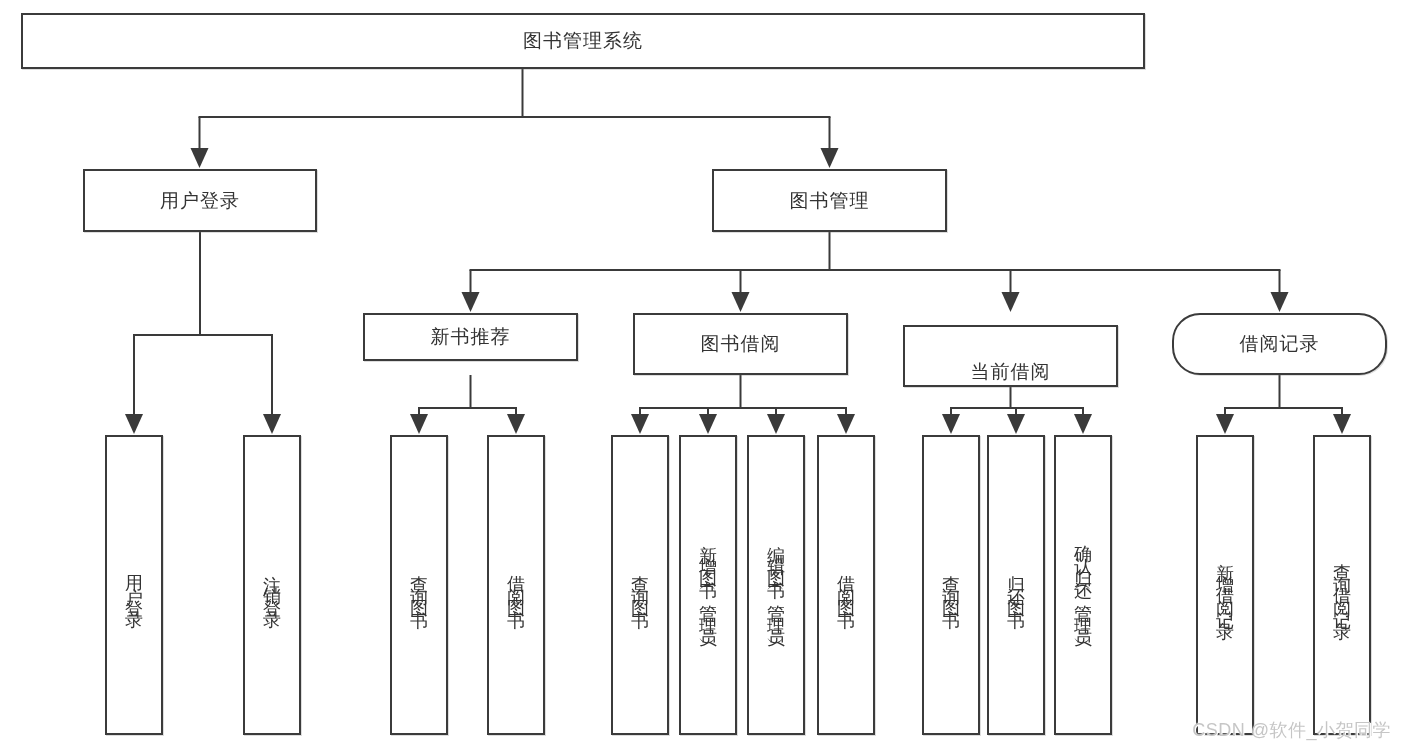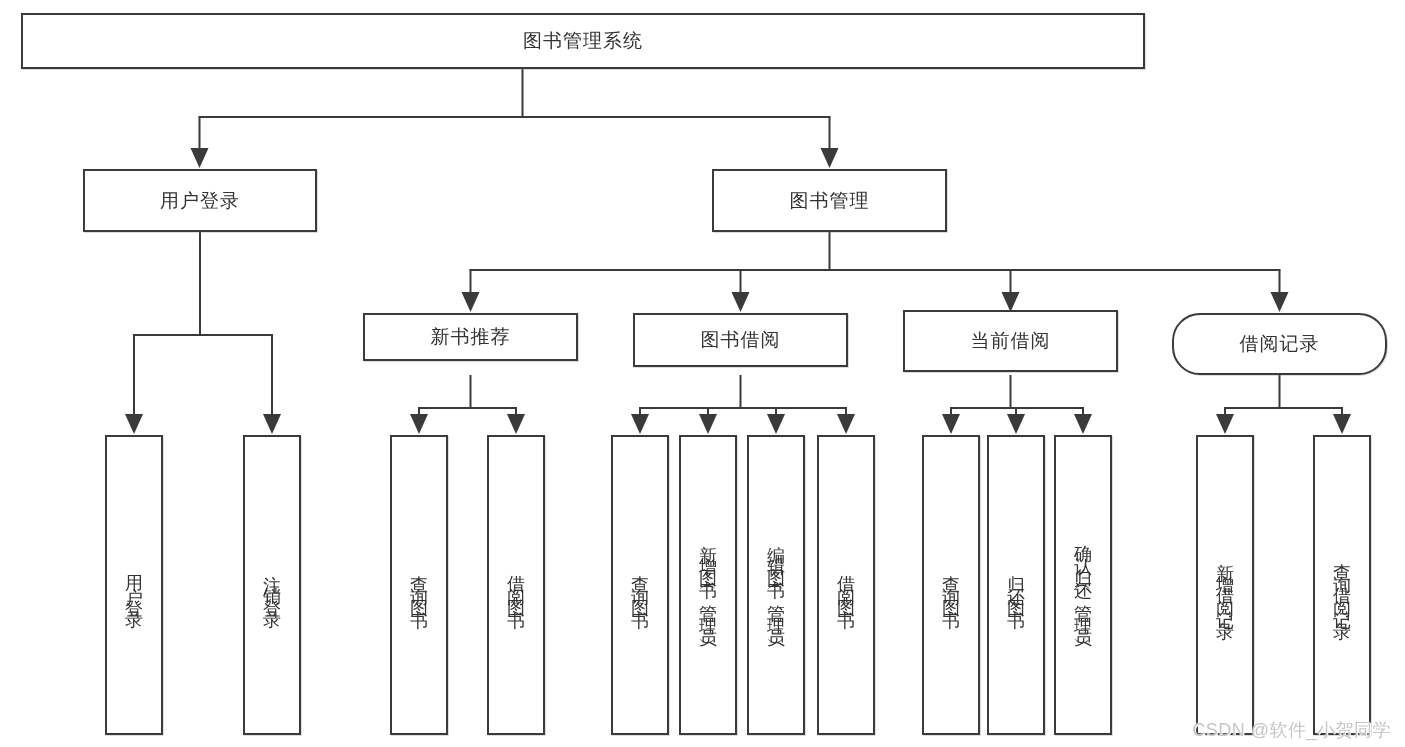--- a/index.html
+++ b/index.html
@@ -138,24 +138,24 @@
   <div class="box" style="left:83px; top:169px; width:234px; height:63px;">
     <span class="hlabel">用户登录</span>
   </div>
   <div class="box" style="left:712px; top:169px; width:235px; height:63px;text-align:right;">
     <span class="hlabel">图书管理</span>
   </div>
 
   <div class="box" style="left:363px; top:313px; width:215px; height:48px;">
     <span class="hlabel">新书推荐</span>
   </div>
-  <div class="box" style="left:633px; top:313px; width:215px; height:54px;">
+  <div class="box" style="left:633px; top:313px; width:215px; height:62px;">
     <span class="hlabel">图书借阅</span>
   </div>
-  <div class="box" style="left:903px; top:310px; width:215px; height:62px;">
+  <div class="box" style="left:903px; top:325px; width:215px; height:62px;align-items:flex-end;">
     <span class="hlabel">当前借阅</span>
   </div>
   <div class="box" style="left:1172px; top:313px; width:215px; height:62px;border-radius:28px;">
     <span class="hlabel">借阅记录</span>
   </div>
 
   <div class="box" style="left:105px; top:435px; width:58px; height:300px;">
     <span class="vlabel">用户登录</span>
   </div>
   <div class="box" style="left:243px; top:435px; width:58px; height:300px;">

